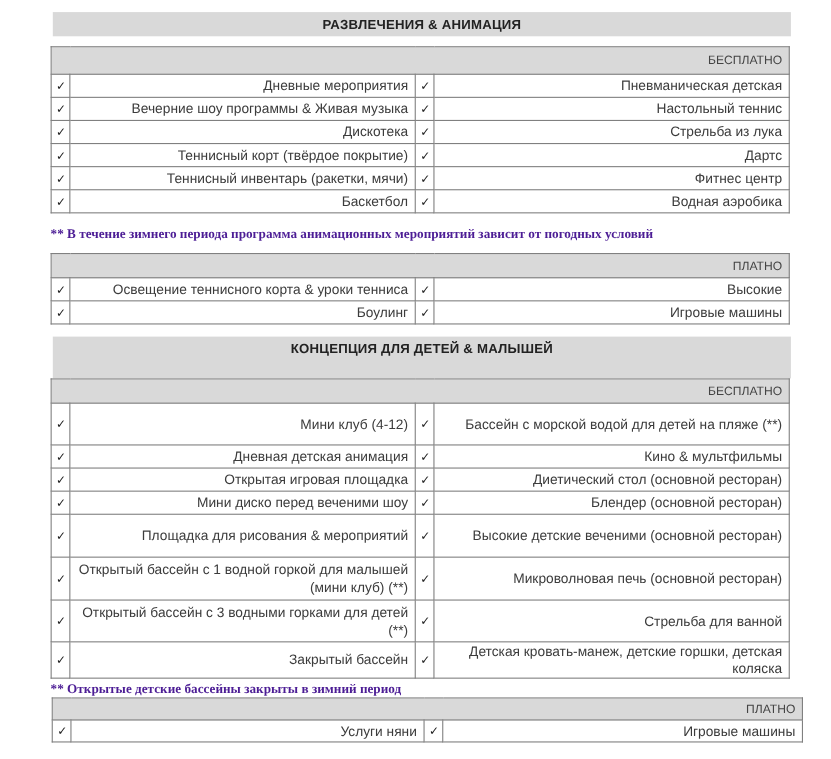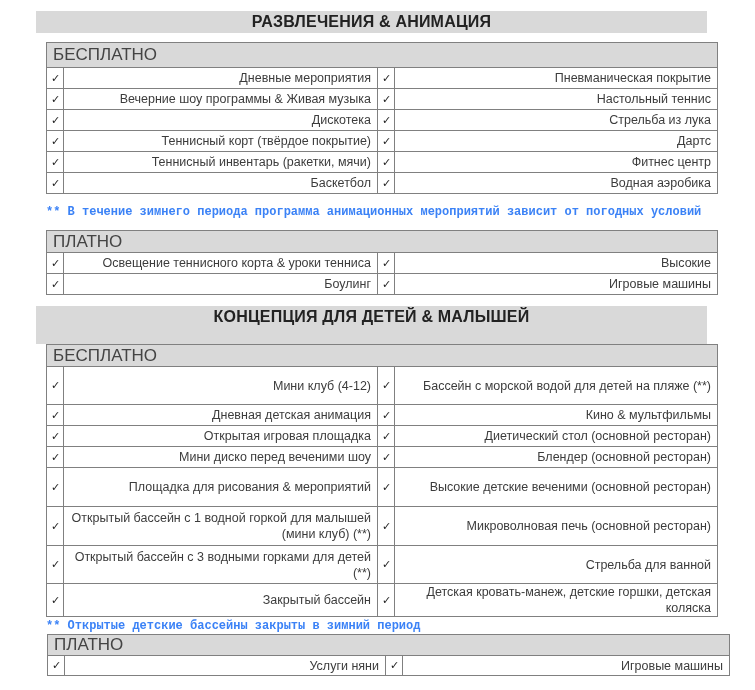--- a/index.html
+++ b/index.html
@@ -1,28 +1,28 @@
 <!DOCTYPE html>
 <html><head>
 <meta charset="utf-8">
 <style>
   html, body { margin:0; padding:0; background:#ffffff; }
   body { width:755px; height:690px; position:relative; overflow:hidden;
          font-family:"DejaVu Sans", "Liberation Sans", sans-serif; color:#3a3a3a; }
-  .section-title { position:absolute; left:36px; width:671px; background:#d9d9d9;
-         text-align:center; font-weight:bold; font-size:16px; color:#222;
+  .section-title { position:absolute; left:48px; width:671px; background:#d9d9d9;
+         text-align:center; font-weight:bold; font-size:12px; color:#222;
          font-family:"Liberation Sans", sans-serif; letter-spacing:0.2px; }
   table.grid { position:absolute; border-collapse:collapse; table-layout:fixed;
          font-family:"Liberation Sans", sans-serif; font-size:12.5px; color:#3c3c3c; }
   table.grid td, table.grid th { border:1px solid #808080; padding:0 6px; vertical-align:middle; }
-  table.grid th { background:#d9d9d9; font-weight:normal; text-align:left; font-size:17px; color:#444; }
+  table.grid th { background:#d9d9d9; font-weight:normal; text-align:right; font-size:11px; color:#444; }
   td.chk { width:10px; padding:0 0 0 4px !important; font-size:11px; color:#222; text-align:left; }
   td.txt { line-height:16px;text-align:right; }
-  .note { position:absolute; left:46px; font-family:Liberation Mono, monospace;
-          font-weight:bold; font-size:12px; color:#3b82f6; }
+  .note { position:absolute; left:46px; font-family:Liberation Serif, serif;
+          font-weight:bold; font-size:12px; color:#4c1d95; }
 </style>
 </head>
 <body>
 
 <div class="section-title" style="top:11px;height:22px;line-height:22px;">РАЗВЛЕЧЕНИЯ &amp; АНИМАЦИЯ</div>
 
 <table class="grid" style="left:46px;top:42px;width:672px;">
   <colgroup>
       <col style="width:17px">
       <col style="width:314px">
@@ -30,21 +30,21 @@
       <col>
     </colgroup>
   <tbody>
       <tr style="height:25px">
         <th colspan="4">БЕСПЛАТНО</th>
       </tr>
   <tr style="height:21px">
     <td class="chk">✓</td>
     <td class="txt">Дневные мероприятия</td>
     <td class="chk">✓</td>
-    <td class="txt">Пневманическая покрытие</td>
+    <td class="txt">Пневманическая детская</td>
   </tr>
   <tr style="height:21px">
     <td class="chk">✓</td>
     <td class="txt">Вечерние шоу программы &amp; Живая музыка</td>
     <td class="chk">✓</td>
     <td class="txt">Настольный теннис</td>
   </tr>
   <tr style="height:21px">
     <td class="chk">✓</td>
     <td class="txt">Дискотека</td>

